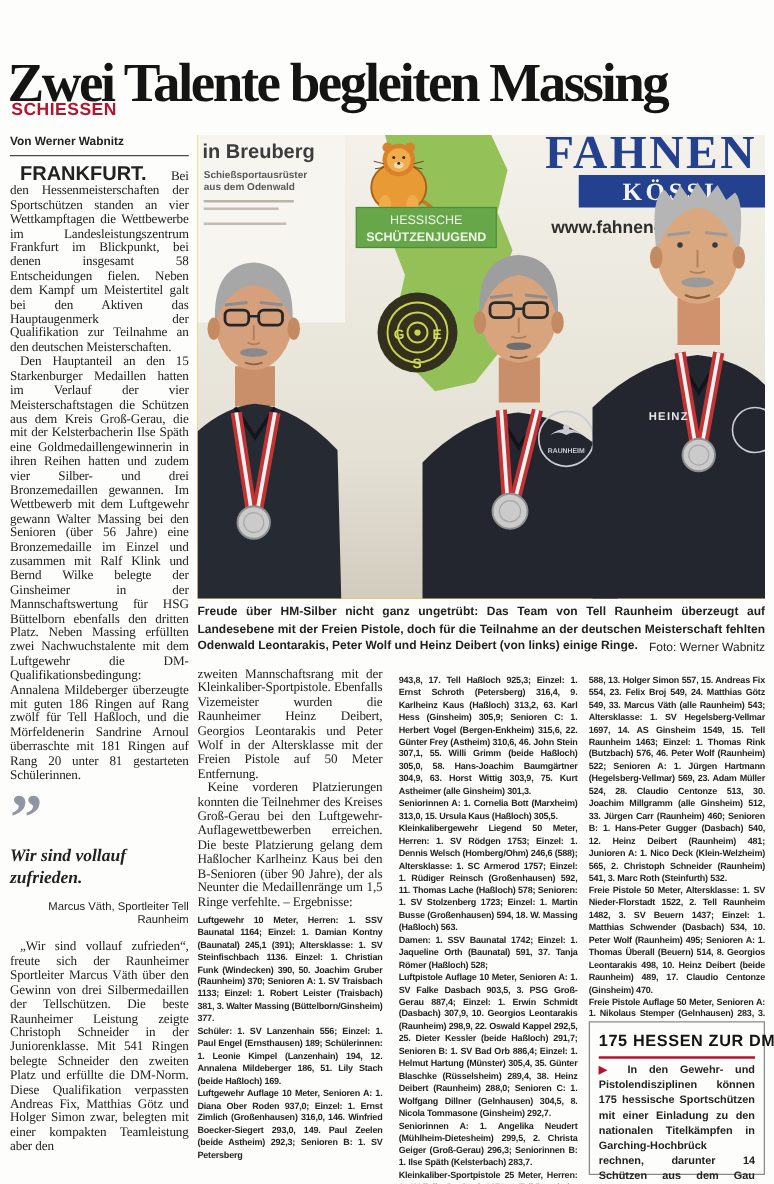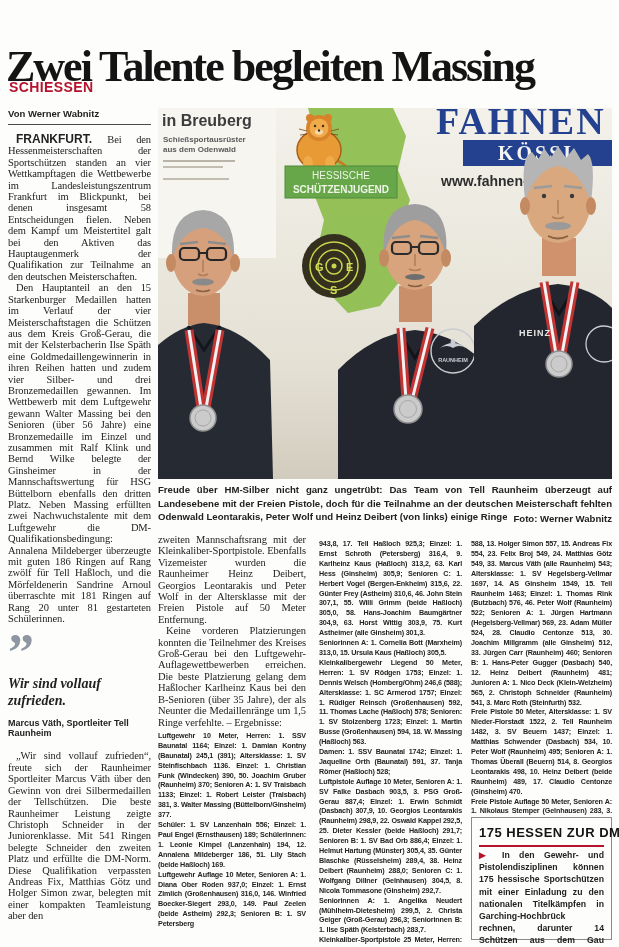--- a/index.html
+++ b/index.html
@@ -25,34 +25,34 @@
   #col2{left:158px;top:534px;width:148px;}
   #col3{left:319px;top:536px;width:143px;}
   #col4{left:471px;top:536px;width:141px;}
 
   .byline{font-size:9.5px;font-weight:bold;color:#222;padding-bottom:5px;border-bottom:1px solid #4a4a4a;margin-bottom:9px;}
 
   .bodytext p{
     font-family:"Liberation Serif",serif;font-size:10.5px;line-height:11.4px;
     text-align:justify;margin:0;color:#222;text-indent:8px;hyphens:auto;letter-spacing:-.1px;
   }
-  .bodytext p b{font-family:"Liberation Sans",sans-serif;font-size:12px;letter-spacing:0;}
+  .bodytext p b{font-family:"Liberation Sans",sans-serif;font-size:16px;letter-spacing:0;}
   .bodytext p.noindent{text-indent:0;}
 
   
   .quoteblock{margin:12px 0 8px;}
   .qmarks{font-family:"Liberation Serif",serif;font-weight:bold;font-size:52px;line-height:34px;color:#8e97a1;letter-spacing:-3px;}
   .qtext{font-family:"Liberation Serif",serif;font-style:italic;font-weight:bold;font-size:14px;line-height:16.5px;color:#222;margin:6px 0 9px;}
-  .qattr{font-size:9px;font-weight:bold;color:#222;margin-bottom:12px;}
+  .qattr{font-size:9px;font-weight:normal;color:#222;margin-bottom:12px;text-align:right;}
 
   
   .photo{position:absolute;left:158px;top:108px;width:454px;height:371px;overflow:hidden;background:#eab308;}
   .caption{position:absolute;left:158px;top:483px;width:454px;}
   .captext{margin:0;font-size:9.6px;font-weight:bold;line-height:13.6px;color:#222;text-align:justify;}
-  .credit{position:absolute;right:0;bottom:0;font-size:9.6px;font-weight:bold;color:#222;background:#fdfdfb;padding-left:6px;}
+  .credit{position:absolute;right:0;bottom:0;font-size:9.6px;font-weight:normal;color:#222;background:#fdfdfb;padding-left:6px;}
 
   
   .results p{
     font-size:7.2px;line-height:9.9px;font-weight:600;letter-spacing:-.15px;
     text-align:justify;margin:0;color:#242424;hyphens:auto;
   }
   .results p b{font-weight:800;}
   .results{margin-top:3px;}
 
   
@@ -236,21 +236,21 @@
   </div>
 
   <div class="caption">
     <p class="captext">Freude über HM-Silber nicht ganz ungetrübt: Das Team von Tell Raunheim überzeugt auf Landesebene mit der Freien Pistole, doch für die Teilnahme an der deutschen Meisterschaft fehlten Odenwald Leontarakis, Peter Wolf und Heinz Deibert (von links) einige Ringe.</p>
     <span class="credit">Foto: Werner Wabnitz</span>
   </div>
 
   <div class="col" id="col2">
     <div class="bodytext">
         <p class="noindent">zweiten Mannschaftsrang mit der Kleinkaliber-Sportpistole. Ebenfalls Vizemeister wurden die Raunheimer Heinz Deibert, Georgios Leontarakis und Peter Wolf in der Altersklasse mit der Freien Pistole auf 50 Meter Entfernung.</p>
-        <p>Keine vorderen Platzierungen konnten die Teilnehmer des Kreises Groß-Gerau bei den Luftgewehr-Auflagewettbewerben erreichen. Die beste Platzierung gelang dem Haßlocher Karlheinz Kaus bei den B-Senioren (über 35 Jahre), der als Neunter die Medaillenränge um 1,5 Ringe verfehlte. – Ergebnisse:</p>
+        <p>Keine vorderen Platzierungen konnten die Teilnehmer des Kreises Groß-Gerau bei den Luftgewehr-Auflagewettbewerben erreichen. Die beste Platzierung gelang dem Haßlocher Karlheinz Kaus bei den B-Senioren (über 90 Jahre), der als Neunter die Medaillenränge um 1,5 Ringe verfehlte. – Ergebnisse:</p>
       </div>
     <div class="results">
         <p><b>Luftgewehr 10 Meter, Herren: </b>1. SSV Baunatal 1164; Einzel: 1. Damian Kontny (Baunatal) 245,1 (391); Altersklasse: 1. SV Steinfischbach 1136. Einzel: 1. Christian Funk (Windecken) 390, 50. Joachim Gruber (Raunheim) 370; Senioren A: 1. SV Traisbach 1133; Einzel: 1. Robert Leister (Traisbach) 381, 3. Walter Massing (Büttelborn/Ginsheim) 377.</p>
         <p><b>Schüler: </b>1. SV Lanzenhain 556; Einzel: 1. Paul Engel (Ernsthausen) 189; Schülerinnen: 1. Leonie Kimpel (Lanzenhain) 194, 12. Annalena Mildeberger 186, 51. Lily Stach (beide Haßloch) 169.</p>
         <p><b>Luftgewehr Auflage 10 Meter, Senioren A: </b>1. Diana Ober Roden 937,0; Einzel: 1. Ernst Zimlich (Großenhausen) 316,0, 146. Winfried Boecker-Siegert 293,0, 149. Paul Zeelen (beide Astheim) 292,3; Senioren B: 1. SV Petersberg</p>
       </div>
   </div>
 
   <div class="col results" id="col3">
       <p>943,8, 17. Tell Haßloch 925,3; Einzel: 1. Ernst Schroth (Petersberg) 316,4, 9. Karlheinz Kaus (Haßloch) 313,2, 63. Karl Hess (Ginsheim) 305,9; Senioren C: 1. Herbert Vogel (Bergen-Enkheim) 315,6, 22. Günter Frey (Astheim) 310,6, 46. John Stein 307,1, 55. Willi Grimm (beide Haßloch) 305,0, 58. Hans-Joachim Baumgärtner 304,9, 63. Horst Wittig 303,9, 75. Kurt Astheimer (alle Ginsheim) 301,3.</p>

